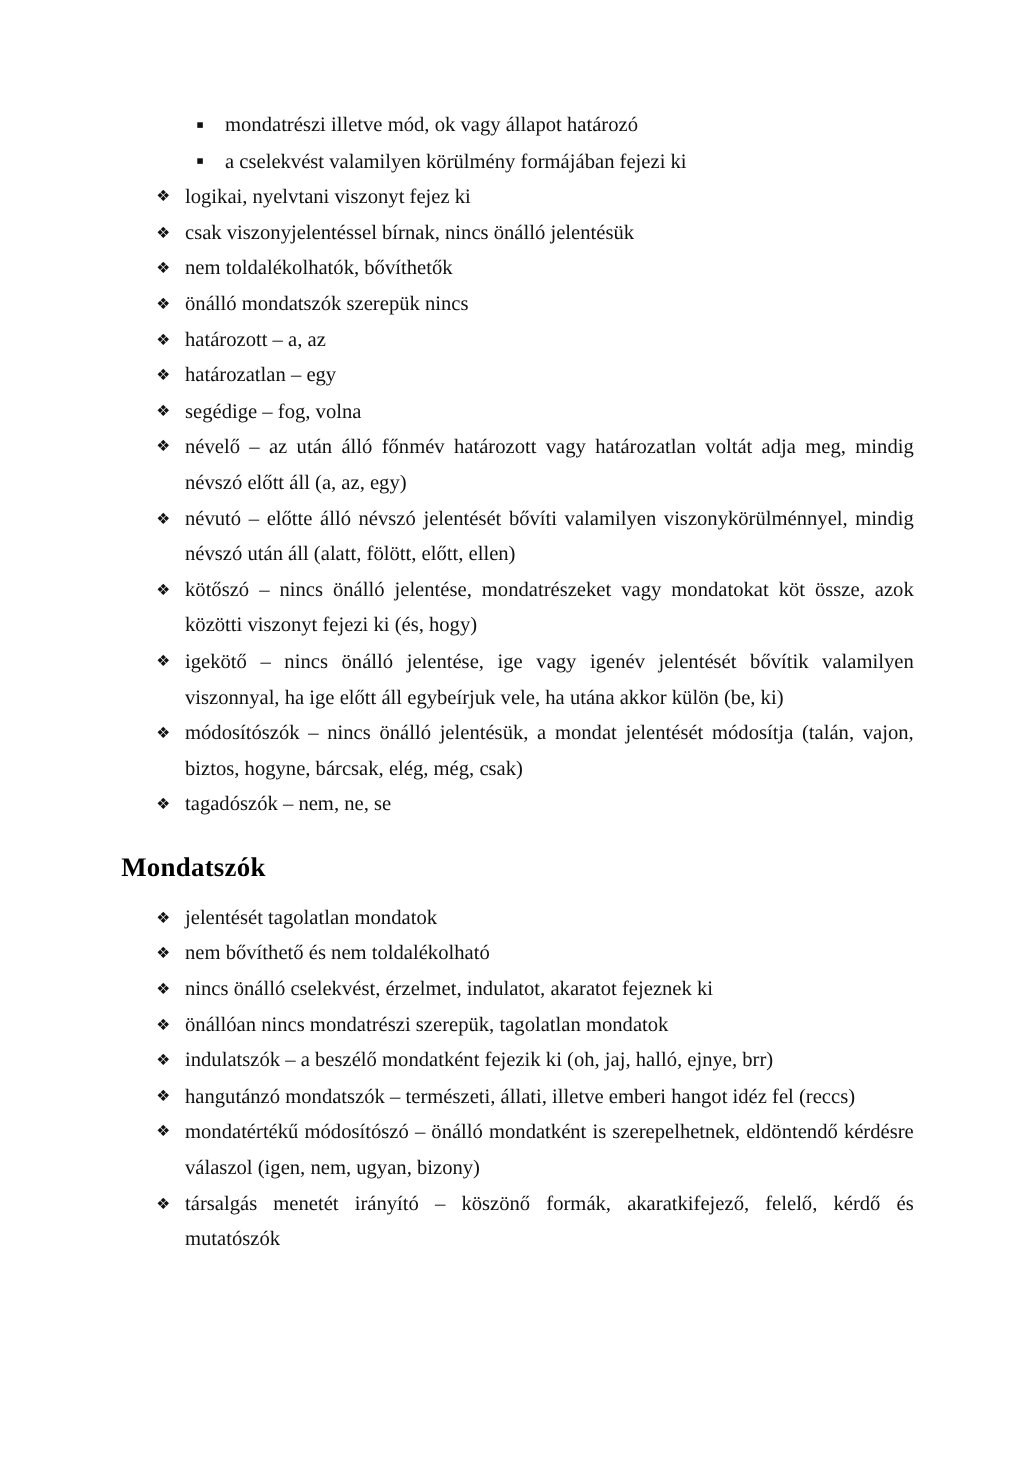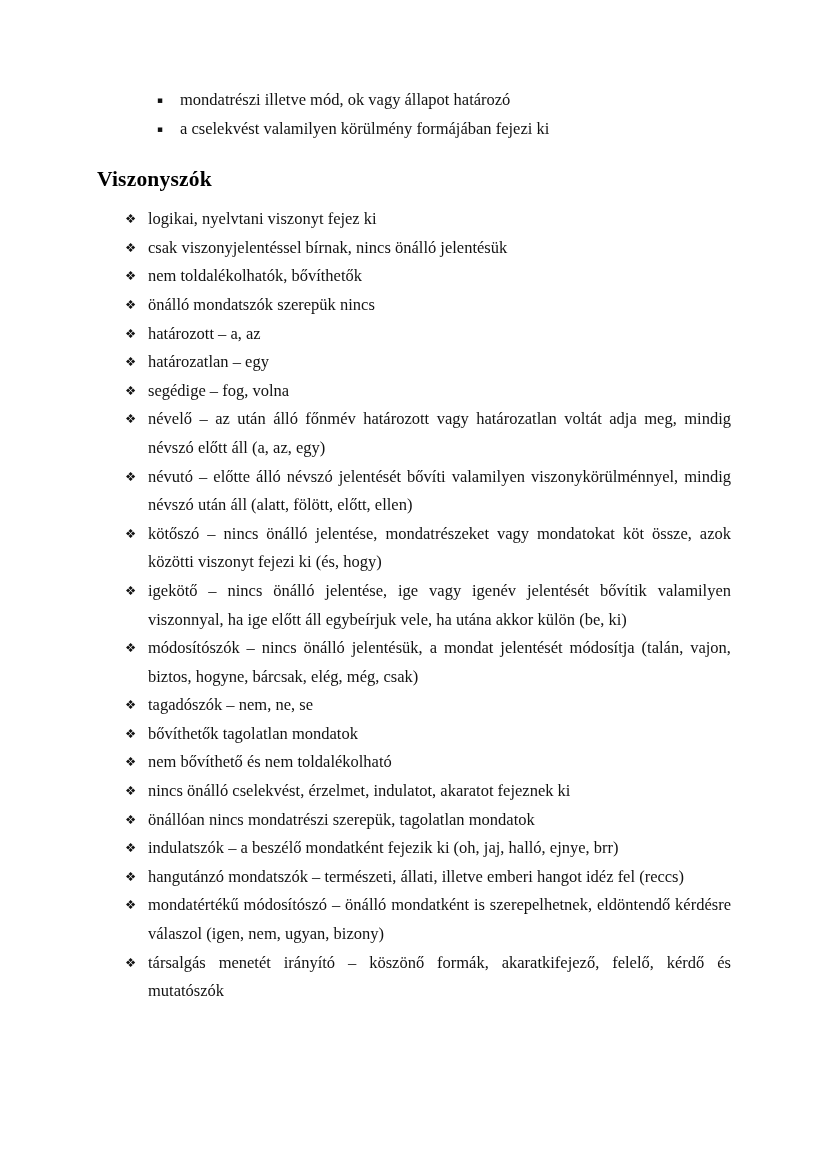--- a/index.html
+++ b/index.html
@@ -76,21 +76,20 @@
           <span class="bullet">▪</span>
           <span class="text">mondatrészi illetve mód, ok vagy állapot határozó</span>
         </div>
         <div class="li">
           <span class="bullet">▪</span>
           <span class="text">a cselekvést valamilyen körülmény formájában fejezi ki</span>
         </div>
       </div>
 
     <section>
-      <h2 class="section-title">Viszonyszók</h2>
       <div class="section-list">
           <div class="li">
             <span class="bullet">❖</span>
             <span class="text">logikai, nyelvtani viszonyt fejez ki</span>
           </div>
           <div class="li">
             <span class="bullet">❖</span>
             <span class="text">csak viszonyjelentéssel bírnak, nincs önálló jelentésük</span>
           </div>
           <div class="li">
@@ -134,24 +133,25 @@
             <span class="text">módosítószók – nincs önálló jelentésük, a mondat jelentését módosítja (talán, vajon, biztos, hogyne, bárcsak, elég, még, csak)</span>
           </div>
           <div class="li">
             <span class="bullet">❖</span>
             <span class="text">tagadószók – nem, ne, se</span>
           </div>
         </div>
     </section>
 
     <section>
+      <h2 class="section-title">Mondatszók</h2>
       <div class="section-list">
           <div class="li">
             <span class="bullet">❖</span>
-            <span class="text">bővíthetők tagolatlan mondatok</span>
+            <span class="text">jelentését tagolatlan mondatok</span>
           </div>
           <div class="li">
             <span class="bullet">❖</span>
             <span class="text">nem bővíthető és nem toldalékolható</span>
           </div>
           <div class="li">
             <span class="bullet">❖</span>
             <span class="text">nincs önálló cselekvést, érzelmet, indulatot, akaratot fejeznek ki</span>
           </div>
           <div class="li">

